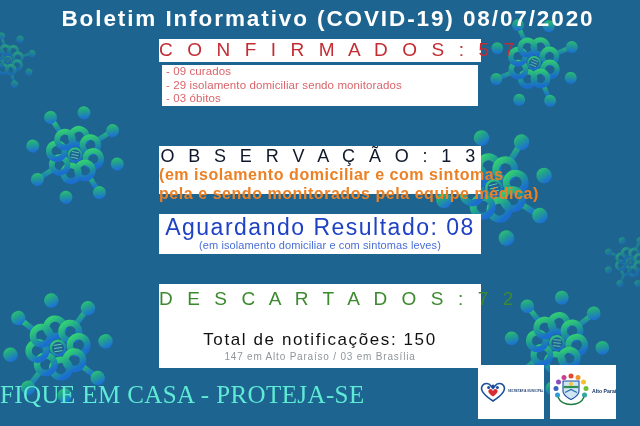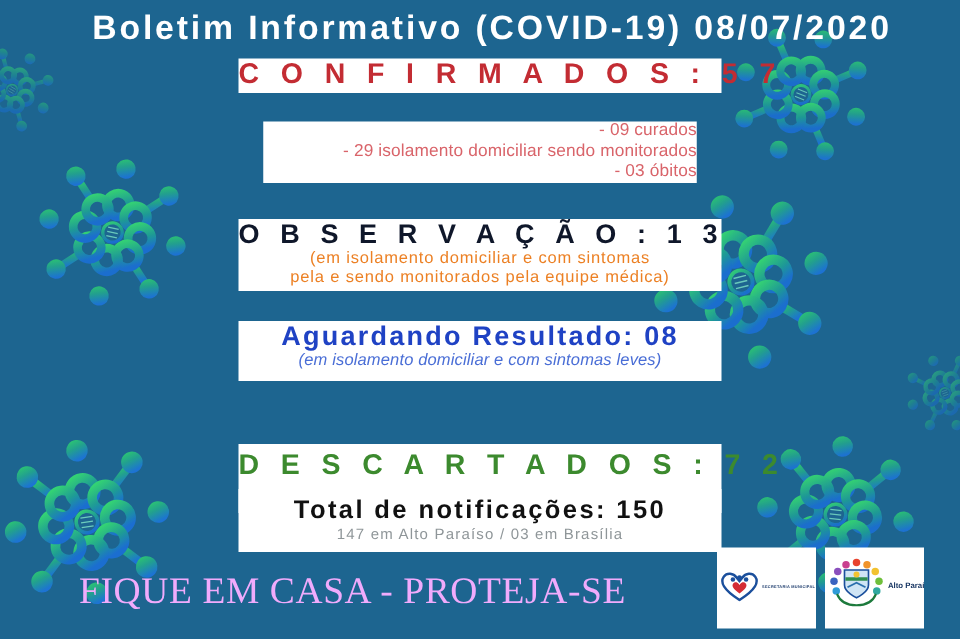--- a/index.html
+++ b/index.html
@@ -43,21 +43,21 @@
   .panel {
     position: absolute;
     background: #ffffff;
     left: 50%;
     transform: translateX(-50%);
     text-align: center;
     padding: 0;
   }
 
   .headline {
-    font-weight: bold;
+    font-weight: normal;
     white-space: nowrap;
     line-height: 1.05;
   }
   .sub {
     line-height: 1.18;
     white-space: nowrap;
   }
 
   
   #panel-confirmados {
@@ -65,24 +65,24 @@
     width: 322px;
     height: 23px;
   }
   #panel-confirmados .headline {
     color: #c32c33;
     font-size: 19px;
     letter-spacing: 4.6px;
     padding-top: 1px;
   }
   #panel-confirmados-details {
-    top: 81px;
-    width: 289px;
+    top: 65px;
+    width: 316px;
     height: 41px;
-    text-align: right;
+    text-align: left;
   }
   #panel-confirmados-details .sub {
     color: #d9646a;
     font-size: 11.5px;
     padding-left: 4px;
     letter-spacing: .1px;
   }
 
   
   #panel-observacao {
@@ -91,47 +91,46 @@
     height: 48px;
   }
   #panel-observacao .headline {
     color: #ec8024;
     font-size: 18px;
     letter-spacing: 4.4px;
     padding-top: 1px;
   }
   #panel-observacao .sub {
     color: #ec8024;
-    font-size: 11px;
-    font-weight: normal;
+    font-size: 16px;
+    font-weight: bold;
     letter-spacing: .55px;
   }
 
   
   #panel-aguardando {
     top: 214px;
     width: 322px;
     height: 40px;
   }
   #panel-aguardando .headline {
     color: #1f42c4;
-    font-size: 18px;
+    font-size: 23px;
     letter-spacing: 1.5px;
     padding-top: 1px;
   }
   #panel-aguardando .sub {
     color: #4a6ed6;
     font-size: 11px;
     letter-spacing: .1px;
-    font-style: italic;
   }
 
   
   #panel-descartados {
-    top: 296px;
+    top: 284px;
     width: 322px;
     height: 46px;
   }
   #panel-descartados .headline {
     color: #3c8a2e;
     font-size: 19px;
     letter-spacing: 4.6px;
     padding-top: 5px;
   }
 
@@ -153,22 +152,21 @@
     letter-spacing: .8px;
     padding-top: 2px;
   }
 
   
   #slogan {
     position: absolute;
     top: 381px;
     left: 0;
     width: 470px;
-    text-align: center;
-    color: #f0abfc;
+    color: #5eead4;
     font-family: "Liberation Serif", serif;
     font-size: 25px;
     letter-spacing: .4px;
     white-space: nowrap;
   }
 
   
   #logo-strip {
     position: absolute;
     top: 365px;

